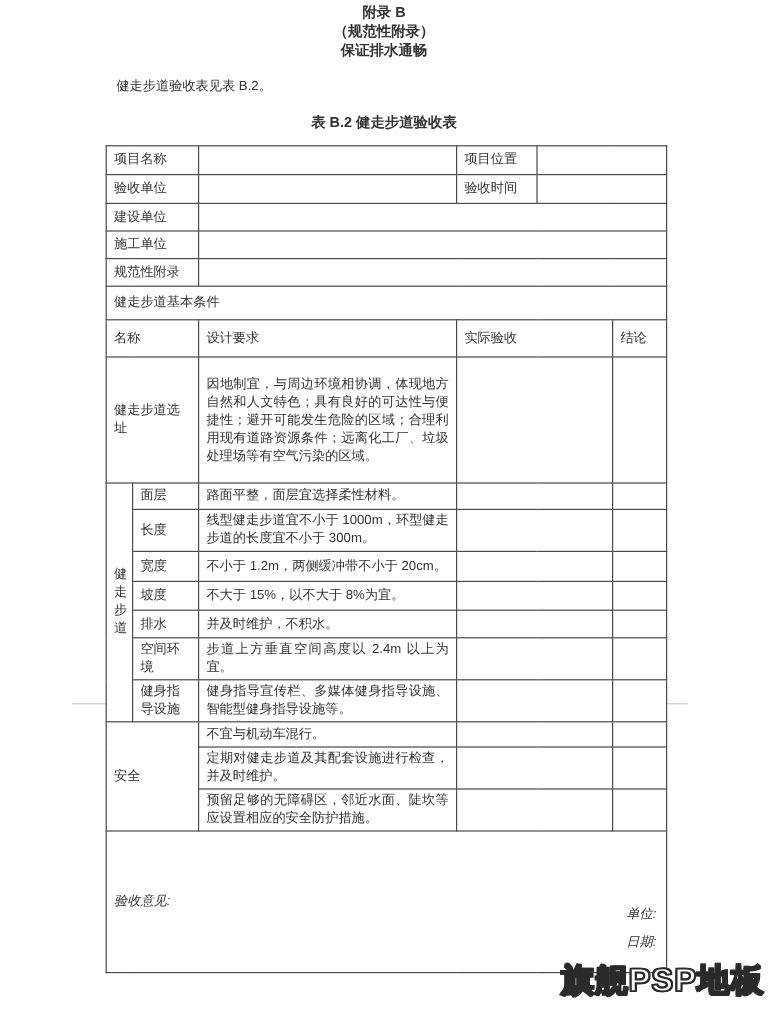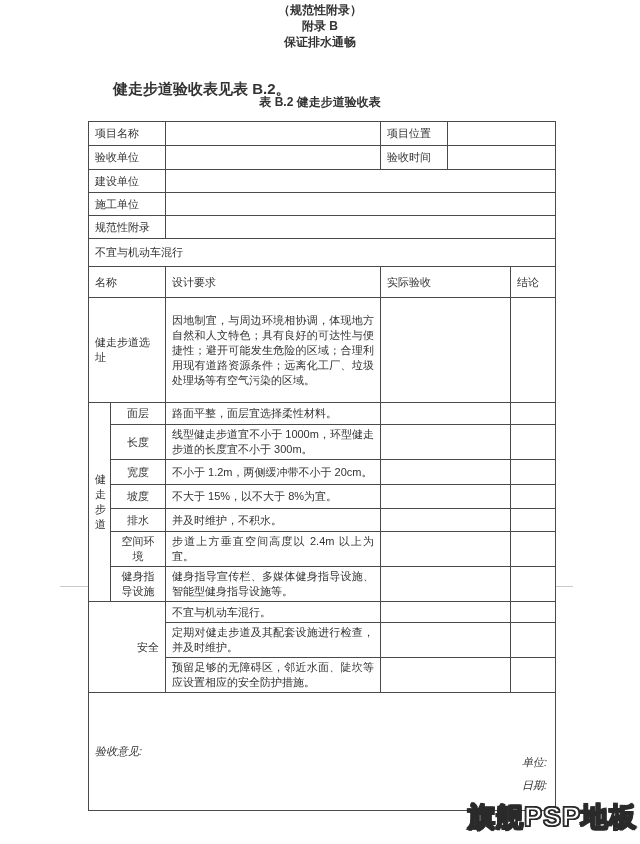--- a/index.html
+++ b/index.html
@@ -19,21 +19,21 @@
     font-family: "Liberation Sans", sans-serif;
     color: var(--text);
   }
   .title-block {
     position: absolute; top: 2px; left: 0; width: 640px;
     text-align: center; font-weight: bold;
     font-size: 12px; line-height: 16px;
   }
   .intro {
     position: absolute; top: 64px; left: 97px;
-    font-size: 15px; margin: 16px; font-weight: bold;
+    font-size: 11px; margin: 0;
   }
   .caption {
     position: absolute; top: 94px; left: 0; width: 640px;
     text-align: center; font-weight: bold; font-size: 12px;
   }
   table.acc {
     position: absolute; left: 88px; top: 121px;
     width: 467px; border-collapse: collapse; table-layout: fixed;
     font-size: 11px;
   }
@@ -41,23 +41,23 @@
     border: 1px solid var(--border);
     vertical-align: middle;
     padding: 2px 6px;
     line-height: 15px;
     word-break: break-all;
     overflow: hidden;
   }
   td.req { padding: 2px 8px; text-align: justify; }
   td.lh17 { line-height: 17.5px; }
   td.vlabel { text-align: left; padding: 2px 1px; line-height: 22px; margin-left: 46px; }
-  td.name { padding: 2px 4px 2px 6px; text-align: center; }
+  td.name { padding: 2px 4px 2px 6px; }
   td.siting-lbl { padding: 2px 18px 2px 6px; line-height: 17px; }
-  td.safety-lbl { vertical-align: top; padding-top: 5px; text-align: right; }
+  td.safety-lbl { vertical-align: top; padding-top: 5px; }
   td.sec-title { padding: 2px 6px; }
   td.opinion-cell { vertical-align: top; position: relative; padding: 5px 8px; font-style: italic; }
   .sign-block {
     position: absolute; right: 8px; bottom: 13px;
     line-height: 23px; font-size: 11px; text-align: left; margin-top: 20px;
   }
   .watermark {
     position: absolute; top: 799px; right: 3px;
     font-size: 27px; font-weight: bold; letter-spacing: 1px;
     color: var(--wm-fill);
@@ -68,22 +68,22 @@
     white-space: nowrap;
   }
   .artifact-line { position: absolute; top: 586px; height: 1px; background: var(--artifact); }
   .artifact-left { left: 60px; width: 28px; }
   .artifact-right { left: 555px; width: 18px; }
 </style>
 </head>
 <body>
 
 <div class="title-block">
+  <div>附录 B</div>
   <div>（规范性附录）</div>
-  <div>附录 B</div>
   <div>保证排水通畅</div>
 </div>
 
 <p class="intro">健走步道验收表见表 B.2。</p>
 
 <div class="caption">表 B.2  健走步道验收表</div>
 
 <div class="artifact-line artifact-left"></div>
 <div class="artifact-line artifact-right"></div>
 
@@ -115,21 +115,21 @@
     </tr>
     <tr style="height:23px">
       <td colspan="2">施工单位</td>
       <td colspan="4"></td>
     </tr>
     <tr style="height:23px">
       <td colspan="2">规范性附录</td>
       <td colspan="4"></td>
     </tr>
     <tr style="height:28px">
-      <td colspan="6" class="sec-title">不宜与机动车混行</td>
+      <td colspan="6" class="sec-title">健走步道基本条件</td>
     </tr>
     <tr style="height:31px">
       <td colspan="2">名称</td>
       <td>设计要求</td>
       <td colspan="2">实际验收</td>
       <td>结论</td>
     </tr>
     <tr style="height:105px">
       <td colspan="2" class="siting-lbl">健走步道选址</td>
       <td class="req lh17">因地制宜，与周边环境相协调，体现地方自然和人文特色；具有良好的可达性与便捷性；避开可能发生危险的区域；合理利用现有道路资源条件；远离化工厂、垃圾处理场等有空气污染的区域。</td>

